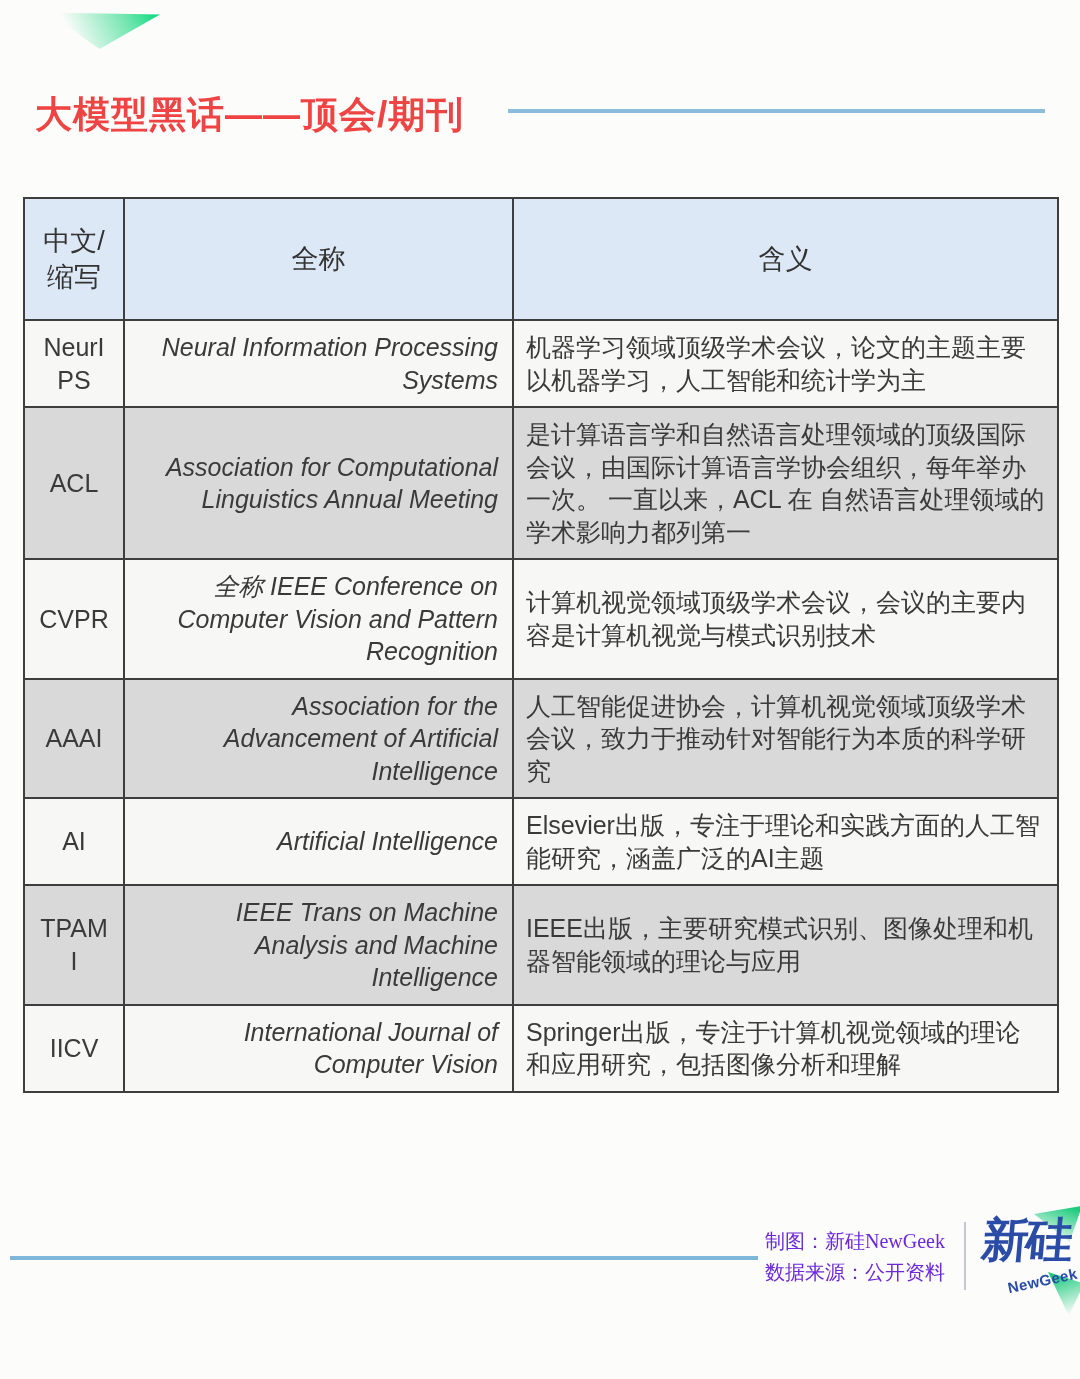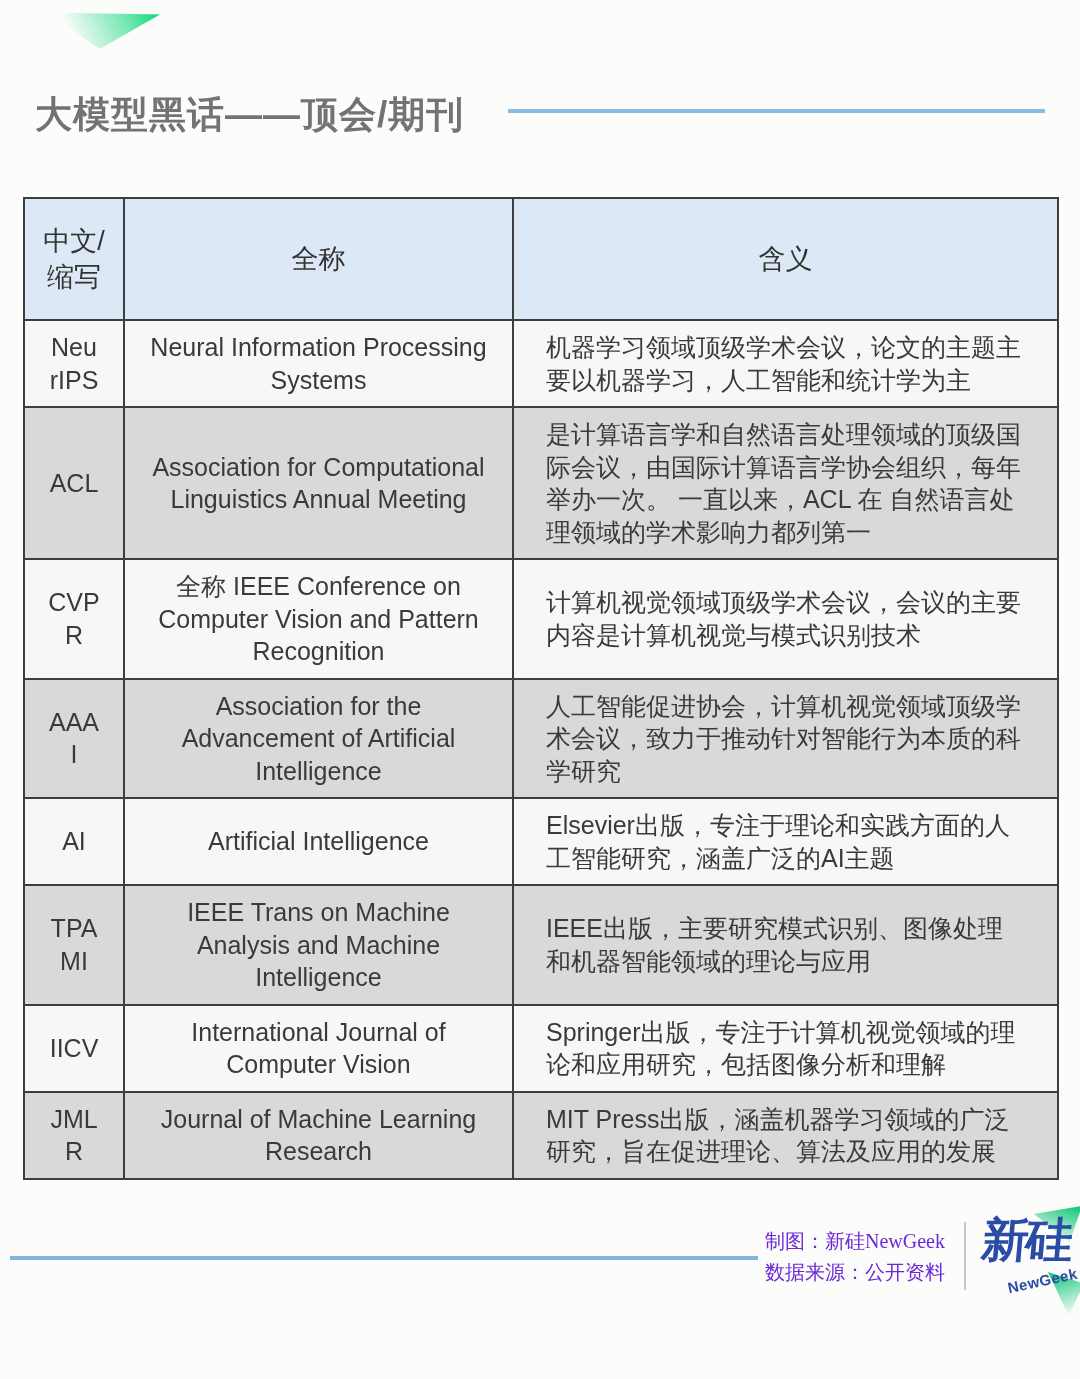--- a/index.html
+++ b/index.html
@@ -10,39 +10,39 @@
     color:#3a3a3a;
   }
   
   .deco-triangle{
     position:absolute;left:48px;top:11px;width:112px;height:38px;
     background:linear-gradient(245deg,#00d977 0%,#6fe5ae 28%,rgba(252,252,251,0) 78%);
     clip-path:polygon(0 4%,100% 9%,46% 100%);
   }
   .page-title{
     position:absolute;left:35px;top:90px;margin:0;
-    font-size:37px;font-weight:700;color:#737373;letter-spacing:1px;
+    font-size:37px;font-weight:700;color:#ef4444;letter-spacing:1px;
   }
   .title-line{
     position:absolute;left:508px;top:109px;width:537px;height:4px;
     background:#8cbcdb;
   }
   .table-wrap{position:absolute;left:23px;top:197px;width:872px;}
   table{border-collapse:collapse;table-layout:fixed;width:100%;font-size:25px;}
   th,td{border:2px solid #3e3e3e;}
   thead th{
     background:#dce8f5;height:112px;font-weight:400;font-size:27px;
     color:#333;text-align:center;padding:4px 6px;line-height:1.35;
   }
   tbody tr:nth-child(odd){background:#f7f7f5;}
   tbody tr:nth-child(even){background:#d9d9d9;}
   td{padding:10px 14px;line-height:1.3;vertical-align:middle;}
-  .cell-abbr{text-align:center;word-break:break-all;padding:10px 23px;}
-  .cell-full{text-align:center;}
-  .cell-meaning{text-align:left;padding:10px 32px;}
+  .cell-abbr{text-align:center;word-break:break-all;padding:10px 13px;}
+  .cell-full{text-align:right;font-style:italic;}
+  .cell-meaning{text-align:left;padding:10px 12px;}
   
   .credits{
     position:absolute;top:1226px;right:135px;text-align:right;
     font-size:20px;color:#6d28d9;line-height:1.55;font-family:Liberation Serif, serif;
   }
   .footer-line{
     position:absolute;left:10px;top:1256px;width:748px;height:4px;
     background:#7fb7da;
   }
   .footer-divider{
@@ -122,25 +122,20 @@
         <tr>
           <td class="cell-abbr">TPAMI</td>
           <td class="cell-full">IEEE Trans on Machine Analysis and Machine Intelligence</td>
           <td class="cell-meaning">IEEE出版，主要研究模式识别、图像处理和机器智能领域的理论与应用</td>
         </tr>
         <tr>
           <td class="cell-abbr">IICV</td>
           <td class="cell-full">International Journal of Computer Vision</td>
           <td class="cell-meaning">Springer出版，专注于计算机视觉领域的理论和应用研究，包括图像分析和理解</td>
         </tr>
-        <tr>
-          <td class="cell-abbr">JMLR</td>
-          <td class="cell-full">Journal of Machine Learning Research</td>
-          <td class="cell-meaning">MIT Press出版，涵盖机器学习领域的广泛研究，旨在促进理论、算法及应用的发展</td>
-        </tr>
       </tbody>
   </table>
 </div>
 
 <div class="footer-line"></div>
 
 <div class="credits">
   <div>制图：新硅NewGeek</div>
   <div>数据来源：公开资料</div>
 </div>

